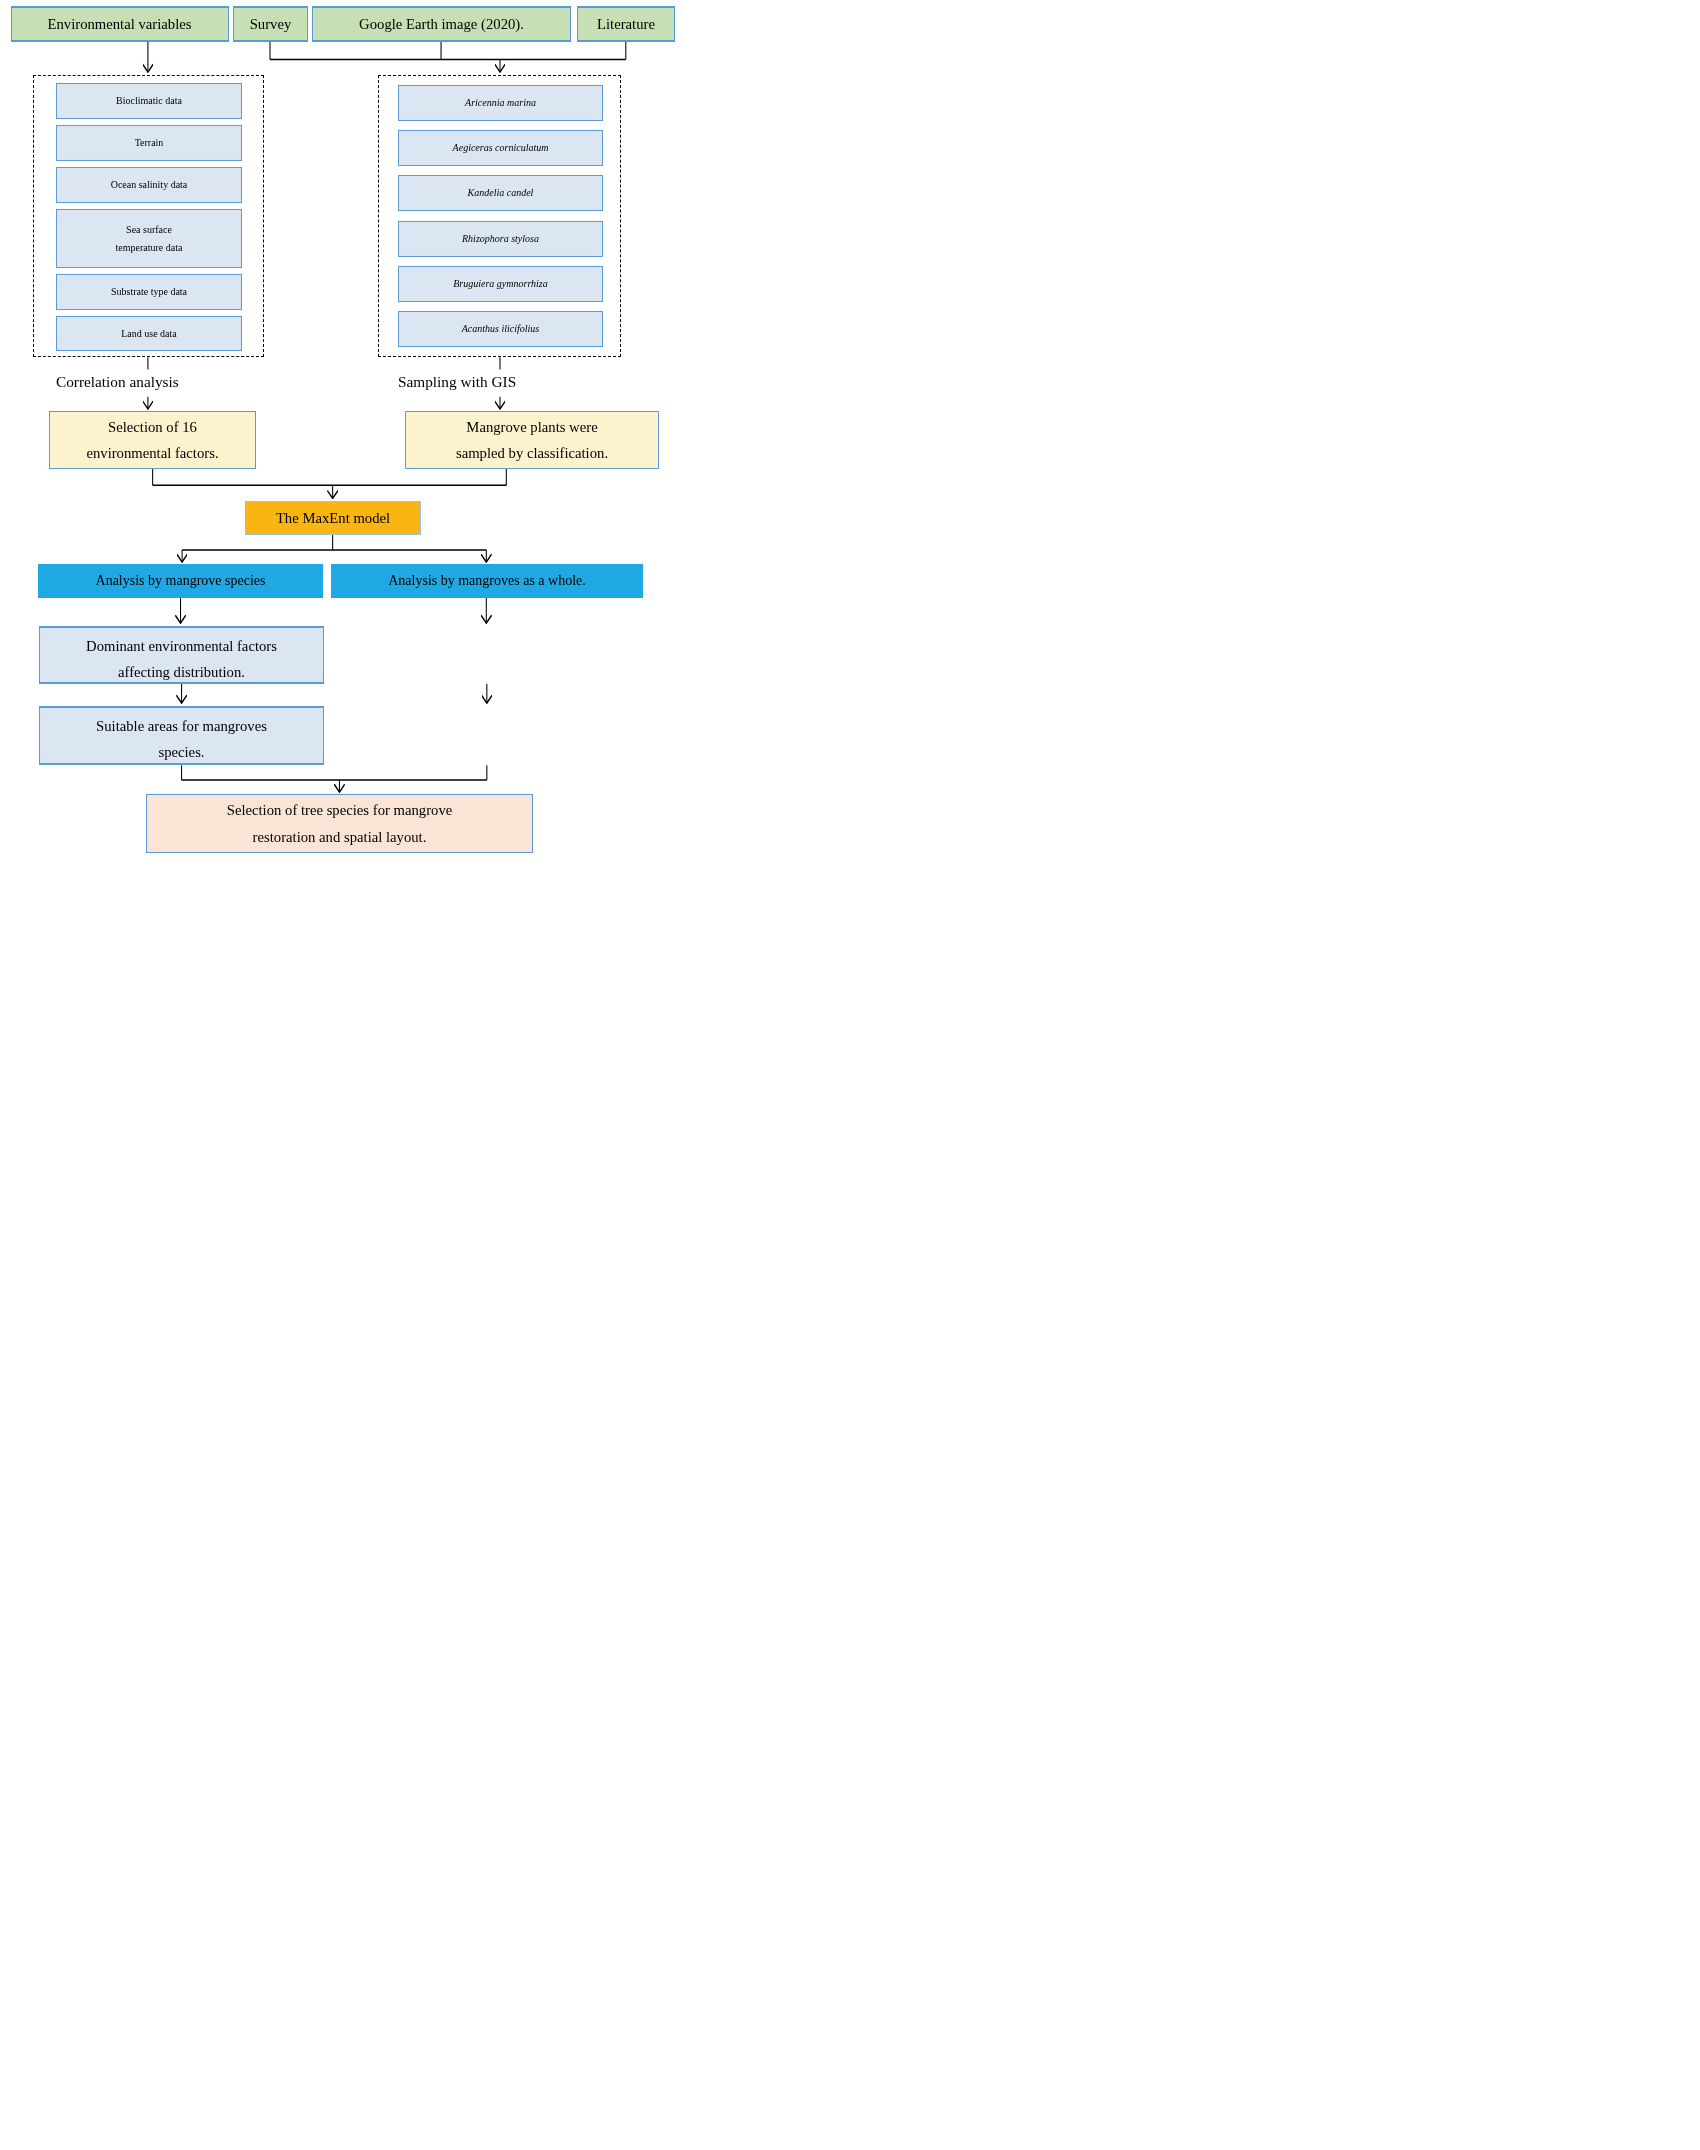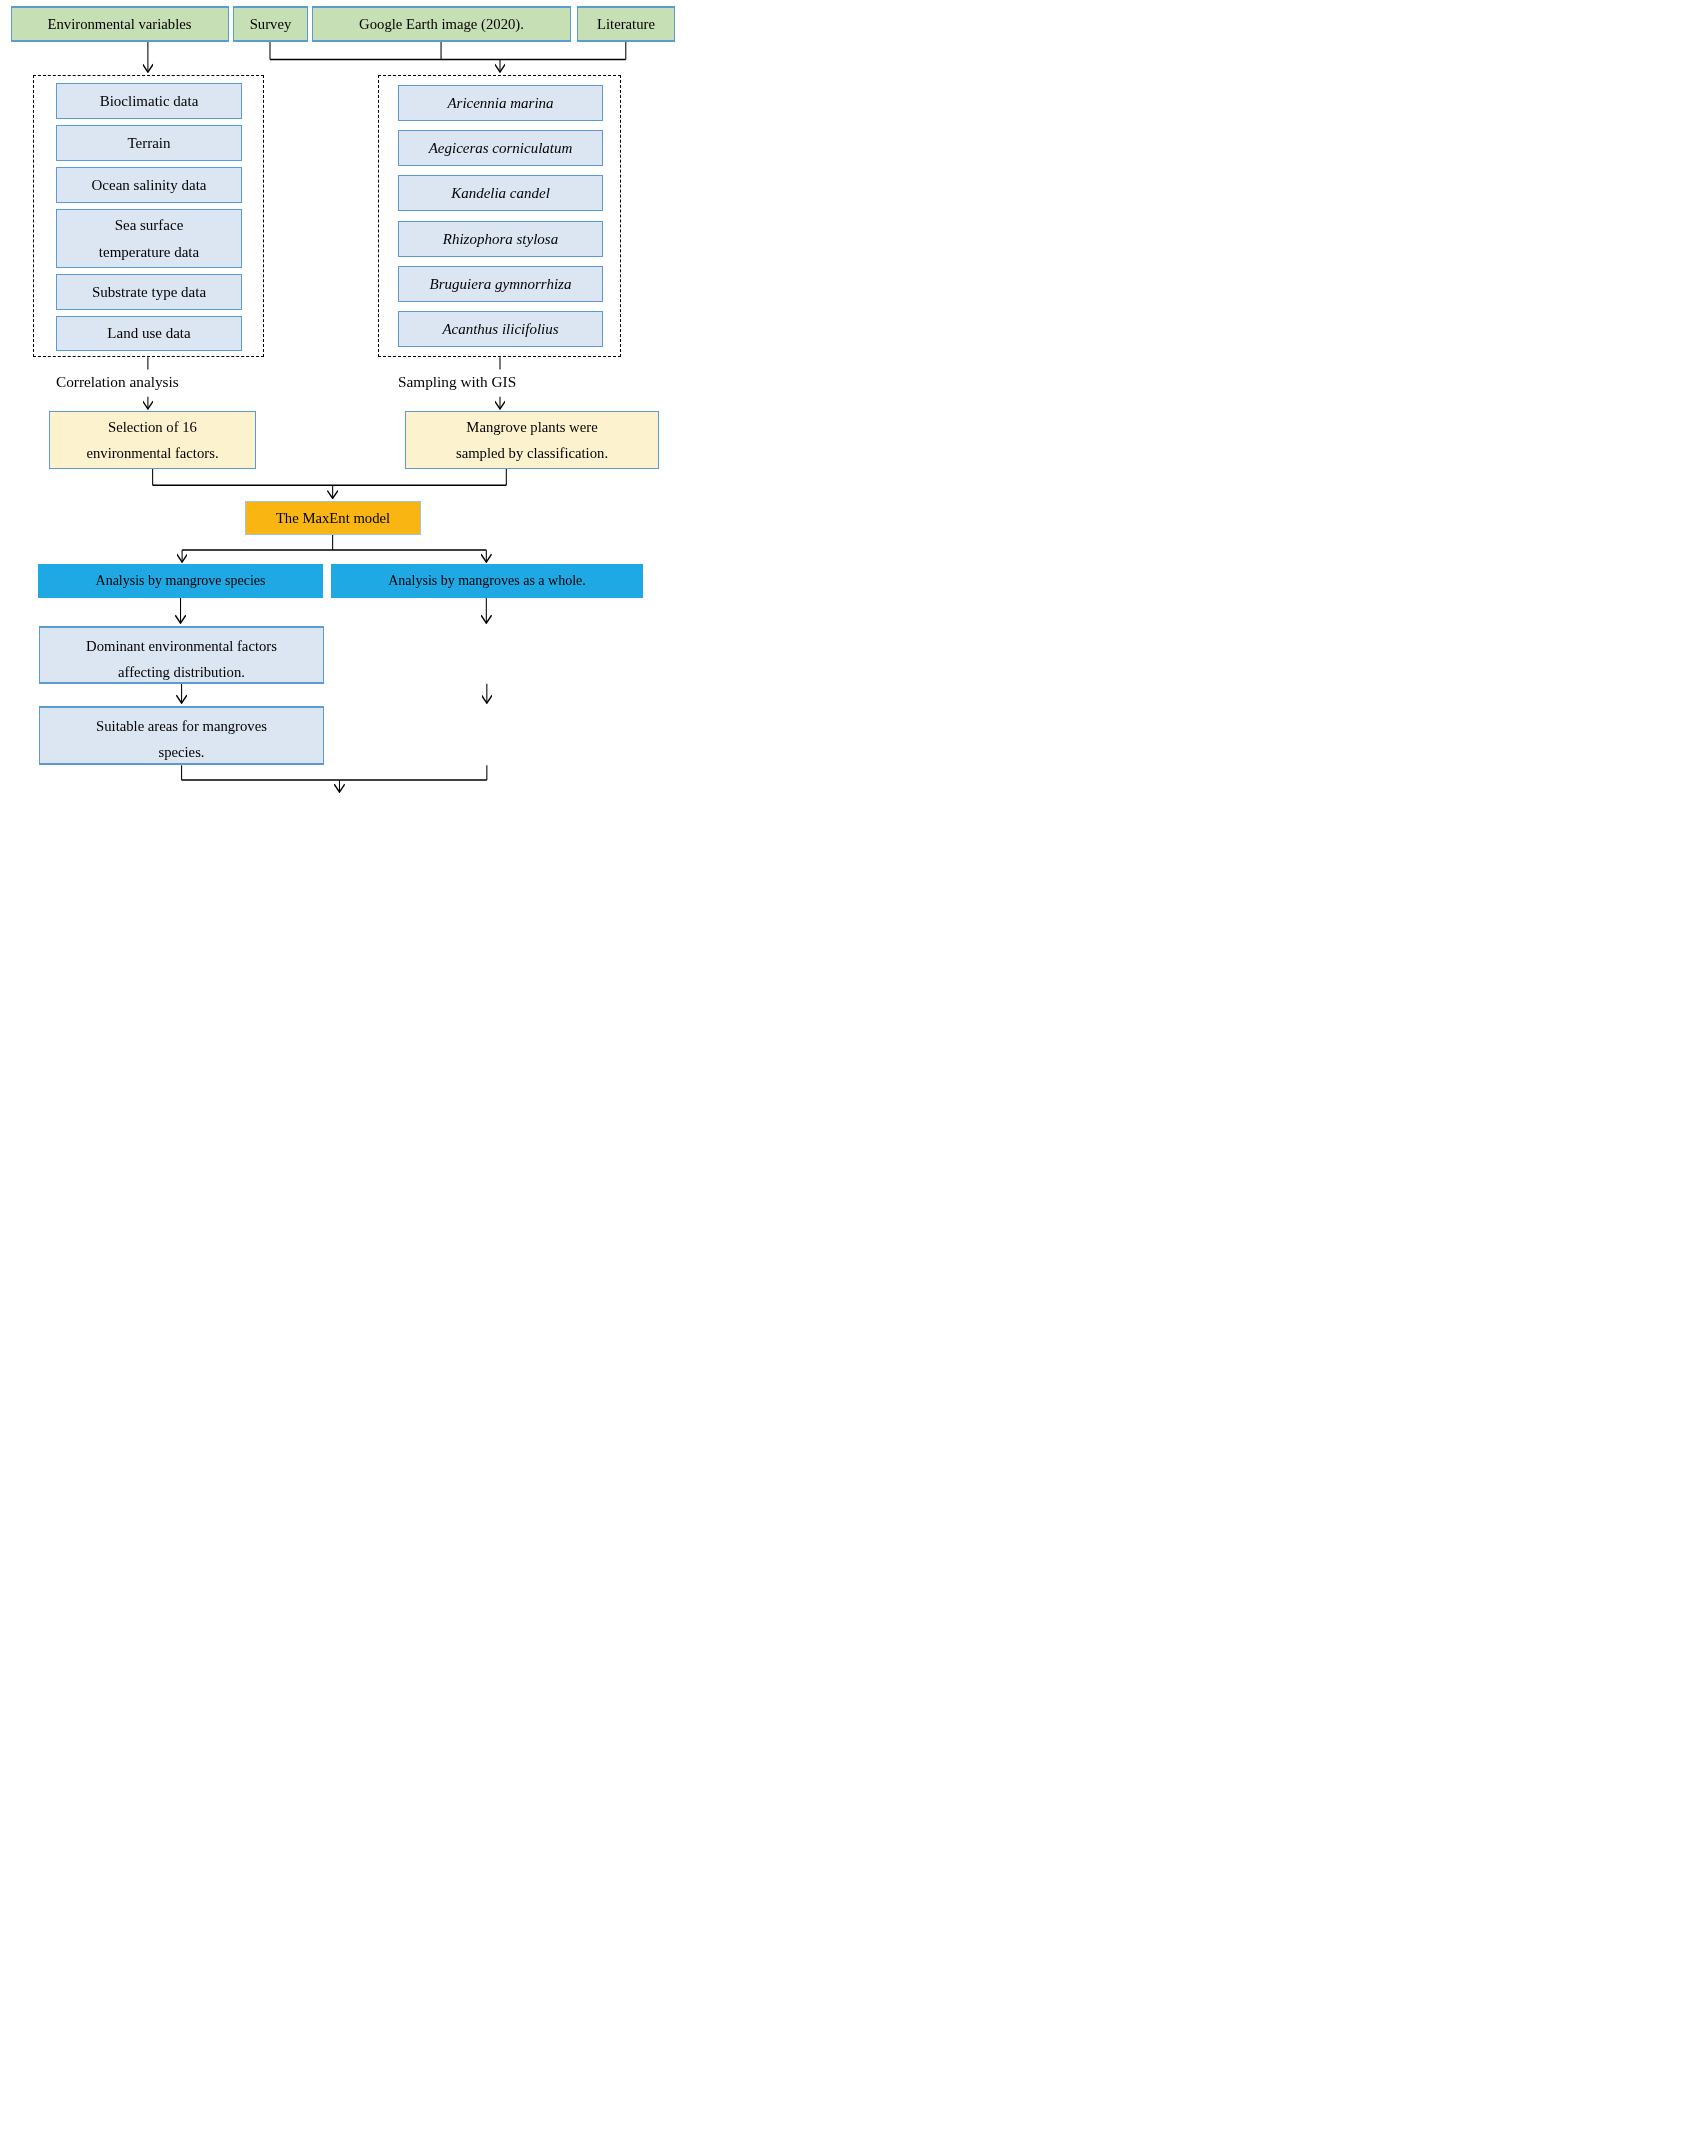--- a/index.html
+++ b/index.html
@@ -12,21 +12,21 @@
     text-align:center; box-sizing:border-box;
   }
   .lines { white-space:pre-line; }
   .source {
     background:var(--source_fill); border:1.1px solid var(--border_blue);
     border-top-width:2.1px; border-bottom-width:2.1px; font-size:14.7px;
   }
   .dashed-group { position:absolute; border:1.1px dashed #000; box-sizing:border-box; }
   .data-item {
     background:var(--data_fill); border:1.1px solid var(--border_blue);
-    font-size:15px; line-height:1.8;
+    font-size:10px; line-height:1.8;
   }
   .species-item { font-style:italic; }
   .flow-label { position:absolute; font-size:15.3px; }
   .process {
     background:var(--process_fill); border:1.1px solid var(--border_blue);
     font-size:14.7px; line-height:1.8;
   }
   .model-box {
     background:var(--model_fill); border:1.1px solid var(--border_light_blue); font-size:14.7px;
   }
@@ -152,15 +152,17 @@
   <div class="box branch" style="left:331px; top:564px; width:312px; height:34px;">
     <span>Analysis by mangroves as a whole.</span>
   </div>
 
   <div class="box outcome lines" style="left:39px; top:626px; width:285px; height:58px;">Dominant environmental factors
 affecting distribution.</div>
 
   <div class="box outcome lines" style="left:39px; top:706px; width:285px; height:59px;">Suitable areas for mangroves
 species.</div>
 
+  <div class="box final-box lines" style="left:146px; top:794px; width:387px; height:59px;">Selection of tree species for mangrove
+restoration and spatial layout.</div>
 
 </div>
 
 
 </body></html>

